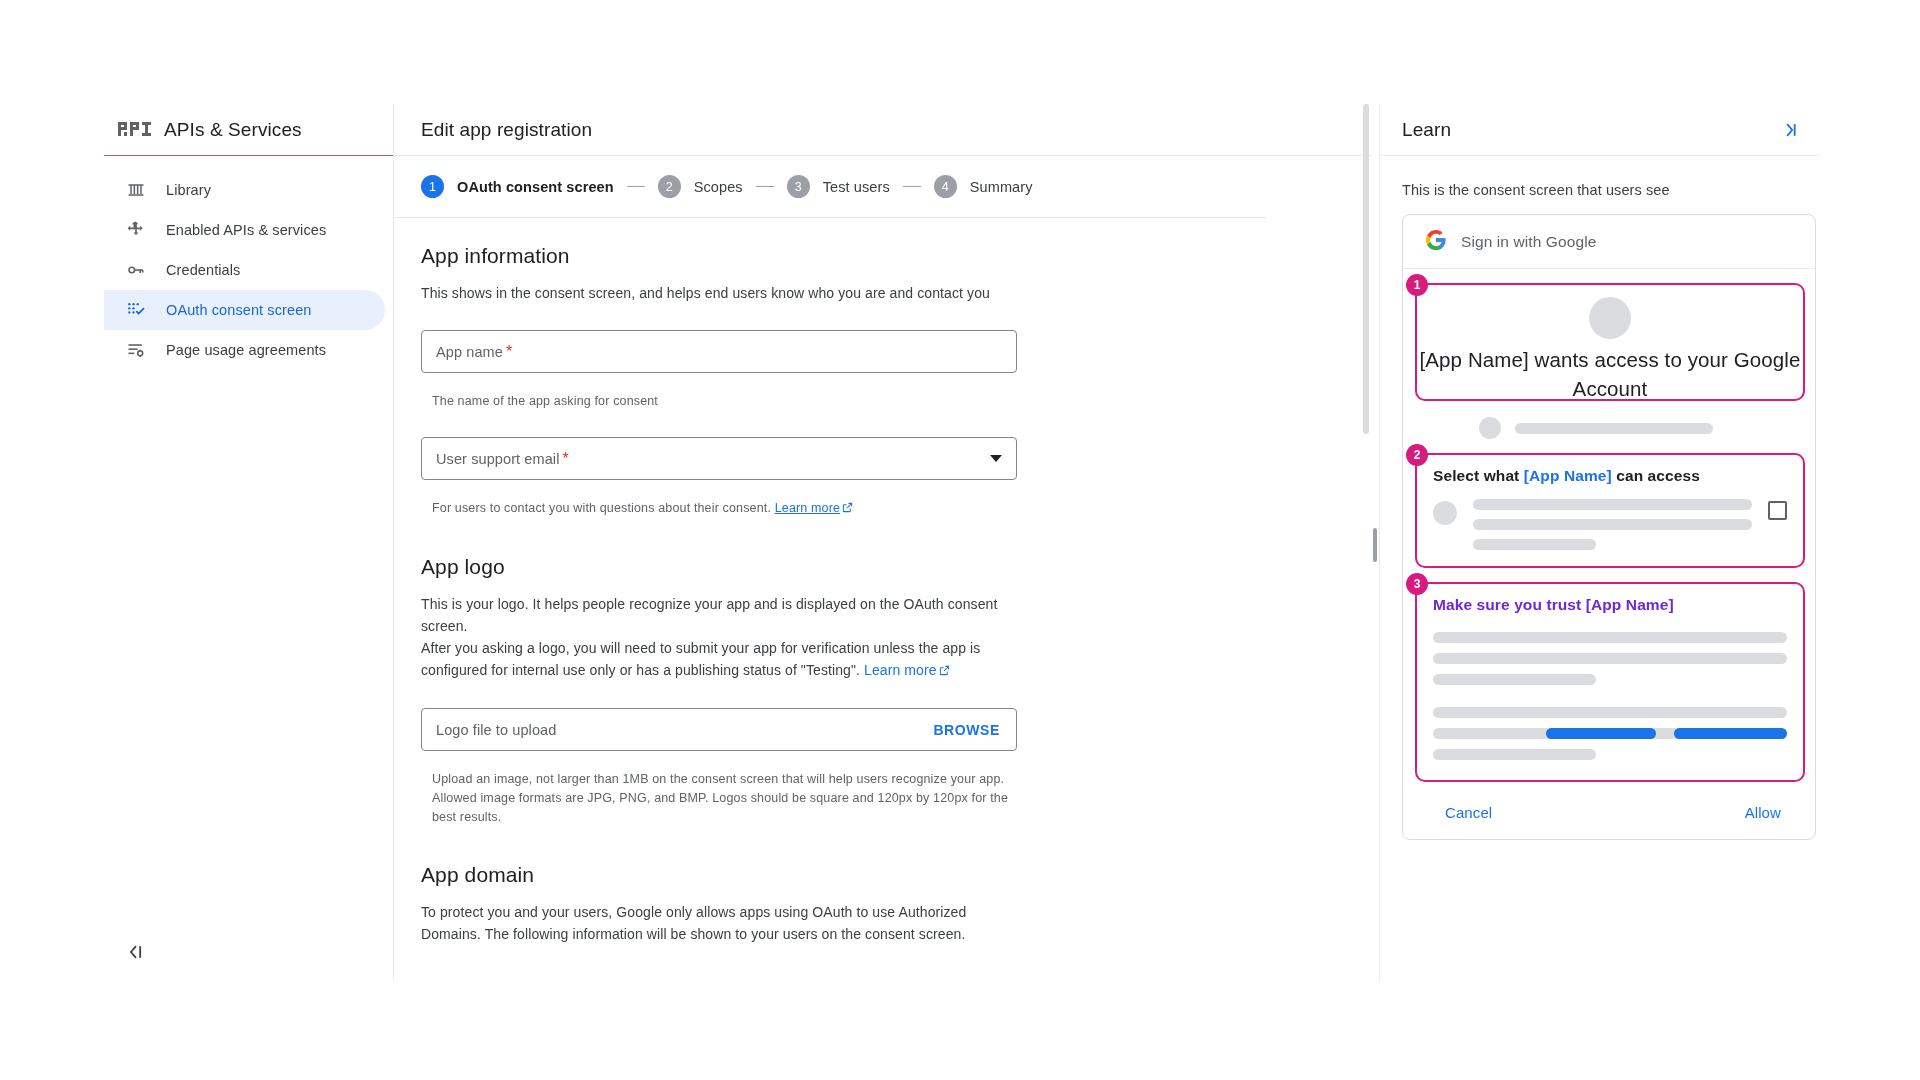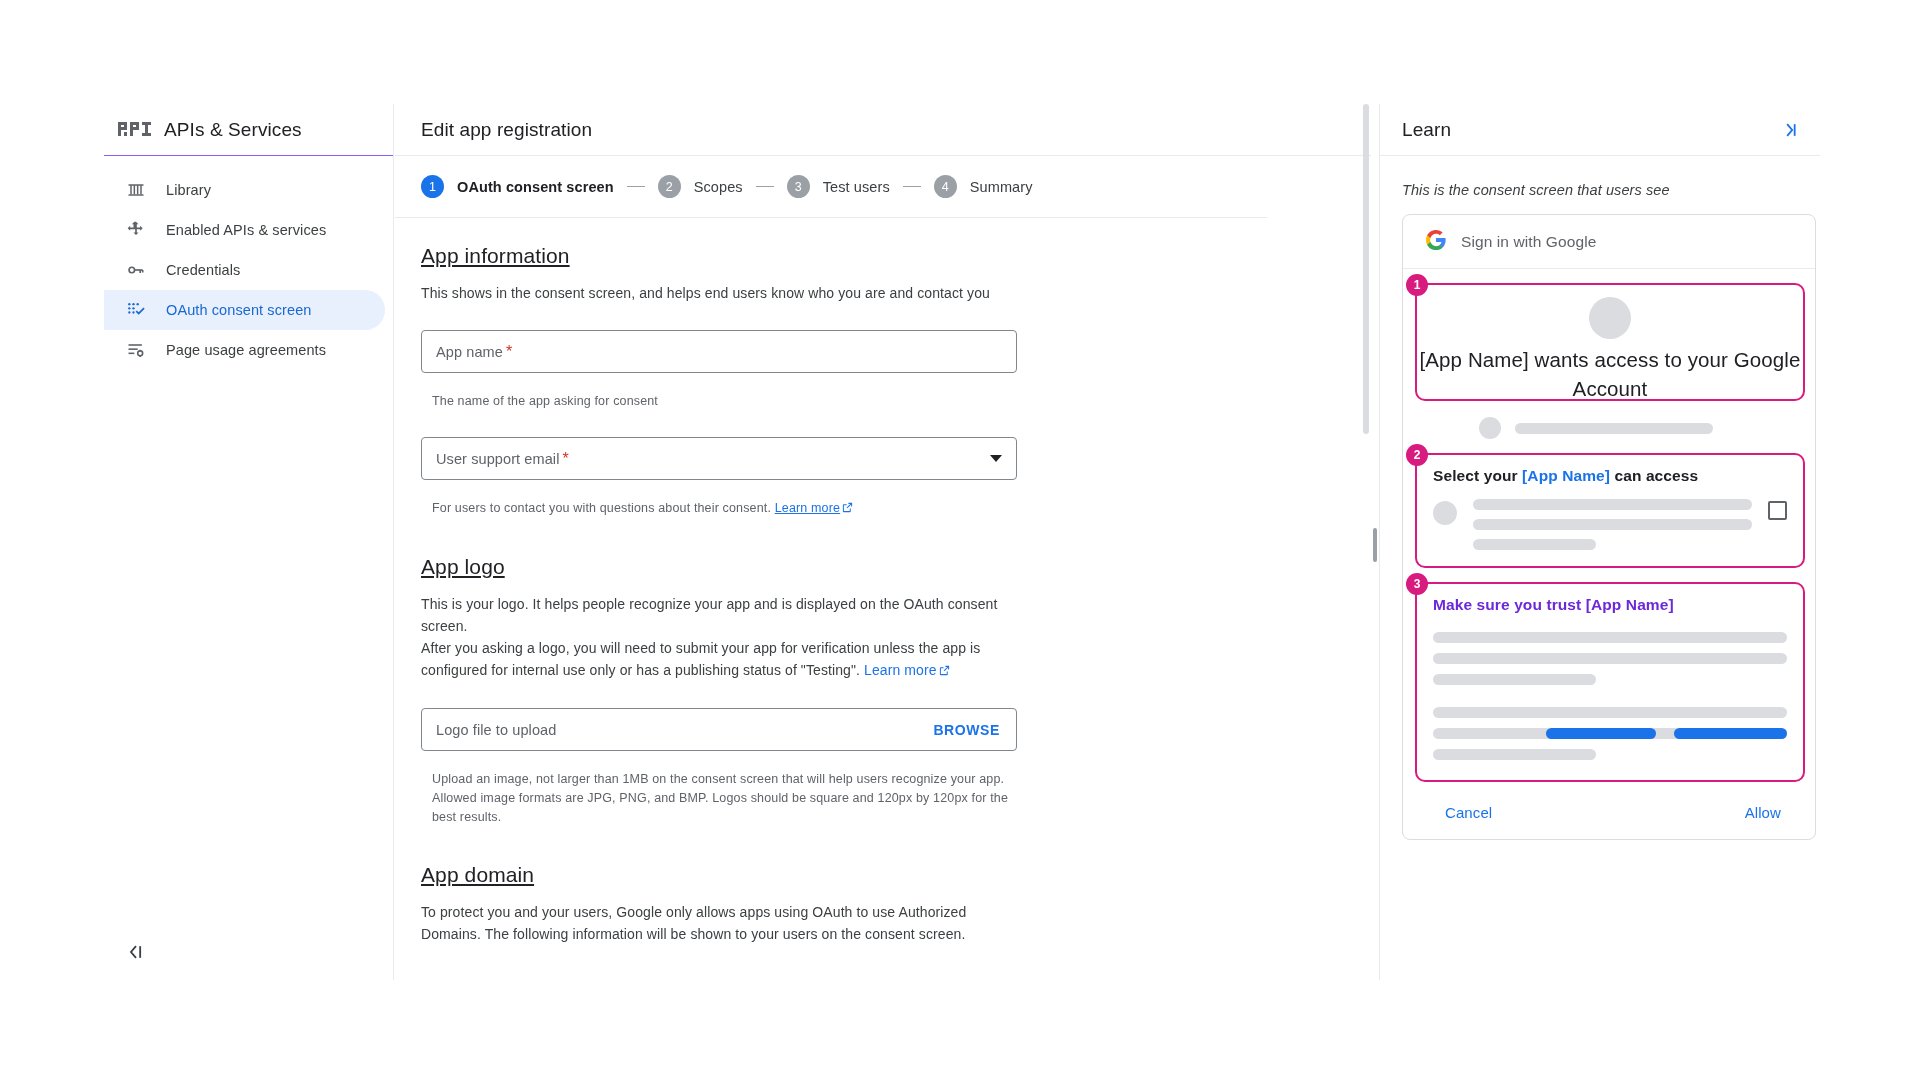--- a/index.html
+++ b/index.html
@@ -148,21 +148,20 @@
     height: 762px;
     overflow: hidden;
     position: relative;
   }
   .section-title {
     font-size: 21px;
     color: #202124;
     font-weight: normal;
     margin: 0 0 14px 0;
     letter-spacing: 0.1px;
-    text-decoration: underline;
   }
   .section-desc {
     font-size: 14px;
     color: #3c4043;
     line-height: 22px;
     max-width: 578px;
     margin: 0;
     letter-spacing: 0.1px;
   }
   .field {
@@ -281,21 +280,20 @@
     font-weight: bold;
     color: #202124;
     margin: 0 0 16px 0;
     letter-spacing: 0.1px;
   }
   #learn-sub {
     font-size: 14.5px;
     color: #3c4043;
     margin: 0 0 16px 0;
     letter-spacing: 0.1px;
-    font-style: italic;
   }
   #consent-card {
     border: 1px solid #dadce0;
     border-radius: 8px;
     width: 414px;
     position: relative;
     padding-bottom: 8px;
   }
   #consent-signin {
     display: flex;
@@ -639,21 +637,21 @@
           <div id="c1-text">[App Name] wants access to your Google Account</div>
         </div>
         <div id="c1-after">
           <div class="skel-circle"></div>
           <div class="skel"></div>
         </div>
 
         <div class="callout" id="c2">
           <span class="callout-badge">2</span>
           <div id="c2-title">
-            <span>Select your </span><span class="appname">[App Name]</span><span> can access</span>
+            <span>Select what </span><span class="appname">[App Name]</span><span> can access</span>
           </div>
           <div id="c2-row">
             <div class="skel-circle"></div>
             <div id="c2-lines">
               <div class="skel" style="width:100%;"></div>
               <div class="skel" style="width:100%;"></div>
               <div class="skel" style="width:44%;"></div>
             </div>
             <div id="c2-check"></div>
           </div>

